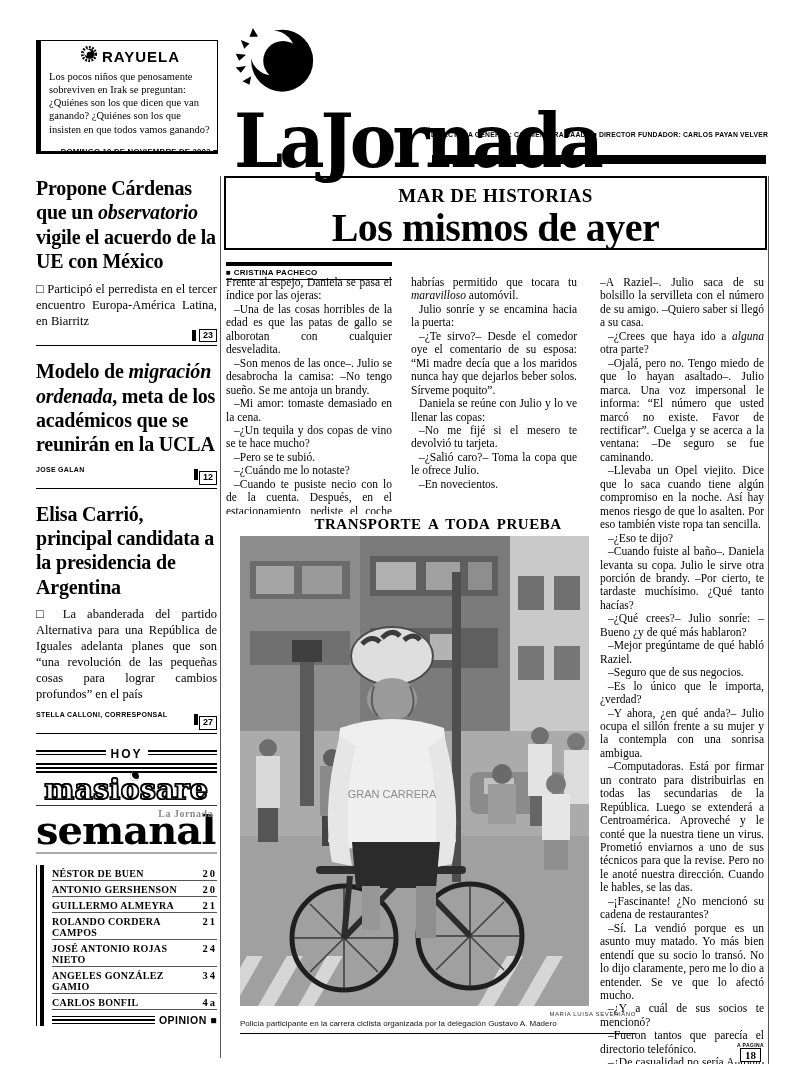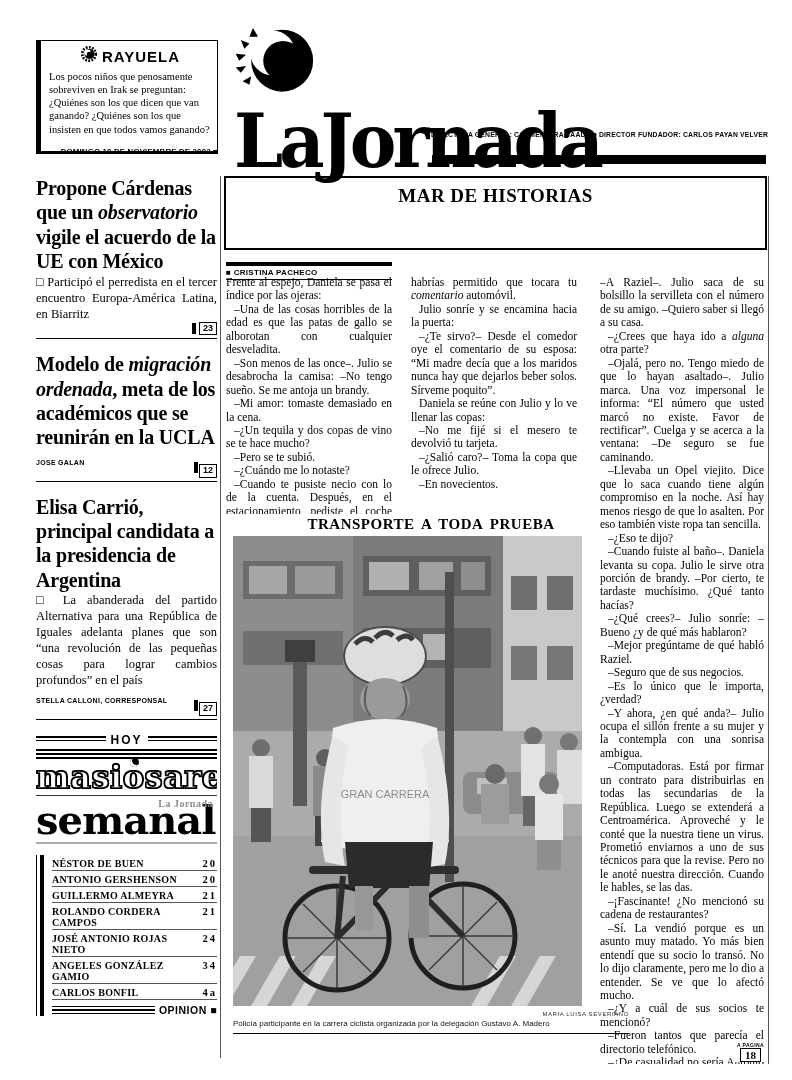--- a/index.html
+++ b/index.html
@@ -22,39 +22,39 @@
   .top-bar { position:absolute; left:432px; top:155px; width:334px; height:9px; background:#000; }
   .dateline { position:absolute; left:36px; top:147px; width:182px; text-align:right;
     font:bold 7.8px/1.35 "Liberation Sans", sans-serif; letter-spacing:0.2px; }
 
   
   .vrule { position:absolute; width:0; border-left:1px solid #555; }
 
   
   .left-col { position:absolute; left:36px; top:176px; width:181px; height:882px; overflow:hidden; }
   .h-left { font:bold 20px/1.22 "Liberation Serif", serif; letter-spacing:-0.2px; }
-  .deck { font:12.5px/1.28 "Liberation Serif", serif; text-align:justify; }
+  .deck { margin-top:7px; font:12.5px/1.28 "Liberation Serif", serif; text-align:justify; }
   .refrow { display:flex; justify-content:flex-end; align-items:center; gap:2px; 
     border-bottom:1.5px solid #000; padding-bottom:3px; }
   .bylinerow { display:flex; justify-content:space-between; align-items:flex-start; margin-top:9px;
     border-bottom:1.5px solid #000; padding-bottom:3px; }
   .tiny-byline { font:bold 7px "Liberation Sans", sans-serif; letter-spacing:0.3px; }
   .page-marker { display:inline-block; width:4px; height:11px; background:#000; margin-right:1px; }
   .page-box { display:inline-block; border:1px solid #000; font:bold 9px/1.3 "Liberation Sans", sans-serif;
     padding:0 3px; min-width:13px; text-align:center; }
   .sp { margin-top:13px; }
 
   
   .promo { margin-top:13px; }
   .hoy-row { display:flex; align-items:center; gap:5px; }
   .line-stack { flex:1; height:7px; background:repeating-linear-gradient(#000 0 1.5px, transparent 1.5px 3.5px); }
   .hoy-label { font:900 12px "Liberation Sans", sans-serif; letter-spacing:2px; }
   .thick-band { margin-top:2px; height:12px; background:repeating-linear-gradient(#000 0 2px, #fff 2px 4px); }
   .masiosare { position:relative; text-align:center; font-family:"DejaVu Serif", serif; font-weight:bold;
-    font-size:32px; line-height:1.05; color:#fdfdfd; letter-spacing:0.5px;
+    font-size:28px; line-height:1.05; color:#fdfdfd; letter-spacing:0.5px;
     -webkit-text-stroke:1.4px #000;
     text-shadow:-1px -1px 0 #000, 1px -1px 0 #000, -1px 1px 0 #000, 1px 1px 0 #000; }
   .mas-dot { position:absolute; left:52%; top:-3px; width:9px; height:9px; border-radius:50%; background:#000;
     box-shadow:inset 2px -2px 0 #fff; }
   .mas-rule { border-bottom:1.5px solid #333; margin-top:1px; }
   .semanal-block { position:relative; margin-top:4px; }
   .lj-small { position:absolute; right:4px; top:-2px; font:bold 10px "Liberation Serif", serif; color:#8a8a8a; letter-spacing:0.5px; }
   .semanal { font-family:"DejaVu Serif", serif; font-weight:bold; font-size:40px; line-height:1.0; letter-spacing:-1px; }
   .semanal-rule { border-bottom:2px solid #aaa; margin-top:2px; }
 
@@ -80,21 +80,21 @@
   .article-col p { margin:0; text-indent:8px; }
   .article-col p:first-child { text-indent:0; }
   .col1 { left:2px;  top:100px; width:166px; height:238px; }
   .col2 { left:187px; top:100px; width:166px; height:238px; }
   .col3 { left:376px; top:100px; width:164px; height:788px; }
   .jump-marker { position:absolute; right:0; bottom:2px; background:#fff; padding:0 0 0 5px; text-align:center; }
   .jump-label { display:block; font:bold 5px "Liberation Sans", sans-serif; letter-spacing:0.4px; }
   .jump-box { display:inline-block; border:1px solid #000; font:bold 11px "Liberation Serif", serif; padding:0 4px; }
 
   
-  .photo-section { position:absolute; left:9px; top:340px; width:396px; }
+  .photo-section { position:absolute; left:16px; top:340px; width:396px; }
   .photo-heading { text-align:center; font:900 15px "Liberation Serif", serif; letter-spacing:0.5px; word-spacing:3px; }
   .photo-frame { margin-top:3px; width:349px; height:470px; background:#c4c4c4; }
   .photo-credit { text-align:right; font:6px "Liberation Sans", sans-serif; letter-spacing:0.6px; color:#333; margin-top:1px; }
   .photo-caption { font:8px "Liberation Sans", sans-serif; color:#111; margin-top:2px; }
   .photo-rule { border-bottom:1.5px solid #000; margin-top:5px; }
 </style>
 </head>
 <body>
 
 <div class="page">
@@ -220,39 +220,40 @@
           <span class="line-stack"></span>
           <span class="opinion-label">OPINION ■</span>
         </div>
       </div>
     </div>
   </div>
 
   <div class="article">
     <div class="headline-box">
       <div class="section-title">MAR DE HISTORIAS</div>
+      <div class="main-title">Los mismos de ayer</div>
     </div>
 
     <div class="art-byline">
       <span>■</span>
       <span>CRISTINA PACHECO</span>
     </div>
 
     <div class="article-col col1">
         <p>Frente al espejo, Daniela se pasa el índice por las ojeras:</p>
         <p>–Una de las cosas horribles de la edad es que las patas de gallo se alborotan con cualquier desveladita.</p>
         <p>–Son menos de las once–. Julio se desabrocha la camisa: –No tengo sueño. Se me antoja un brandy.</p>
         <p>–Mi amor: tomaste demasiado en la cena.</p>
         <p>–¿Un tequila y dos copas de vino se te hace mucho?</p>
         <p>–Pero se te subió.</p>
         <p>–¿Cuándo me lo notaste?</p>
         <p>–Cuando te pusiste necio con lo de la cuenta. Después, en el estacionamiento, pediste el coche rapidísimo y me dejaste manejar. Sobrio, jamás</p>
       </div>
     <div class="article-col col2">
-        <p>habrías permitido que tocara tu <i>comentario</i> automóvil.</p>
+        <p>habrías permitido que tocara tu <i>maravilloso</i> automóvil.</p>
         <p>Julio sonríe y se encamina hacia la puerta:</p>
         <p>–¿Te sirvo?– Desde el comedor oye el comentario de su esposa: “Mi madre decía que a los maridos nunca hay que dejarlos beber solos. Sírveme poquito”.</p>
         <p>Daniela se reúne con Julio y lo ve llenar las copas:</p>
         <p>–No me fijé si el mesero te devolvió tu tarjeta.</p>
         <p>–¿Salió caro?– Toma la copa que le ofrece Julio.</p>
         <p>–En novecientos.</p>
       </div>
     <div class="article-col col3">
       <div class="article-col" style="position:static; width:100%; height:100%;">
           <p>–A Raziel–. Julio saca de su bolsillo la servilleta con el número de su amigo. –Quiero saber si llegó a su casa.</p>

